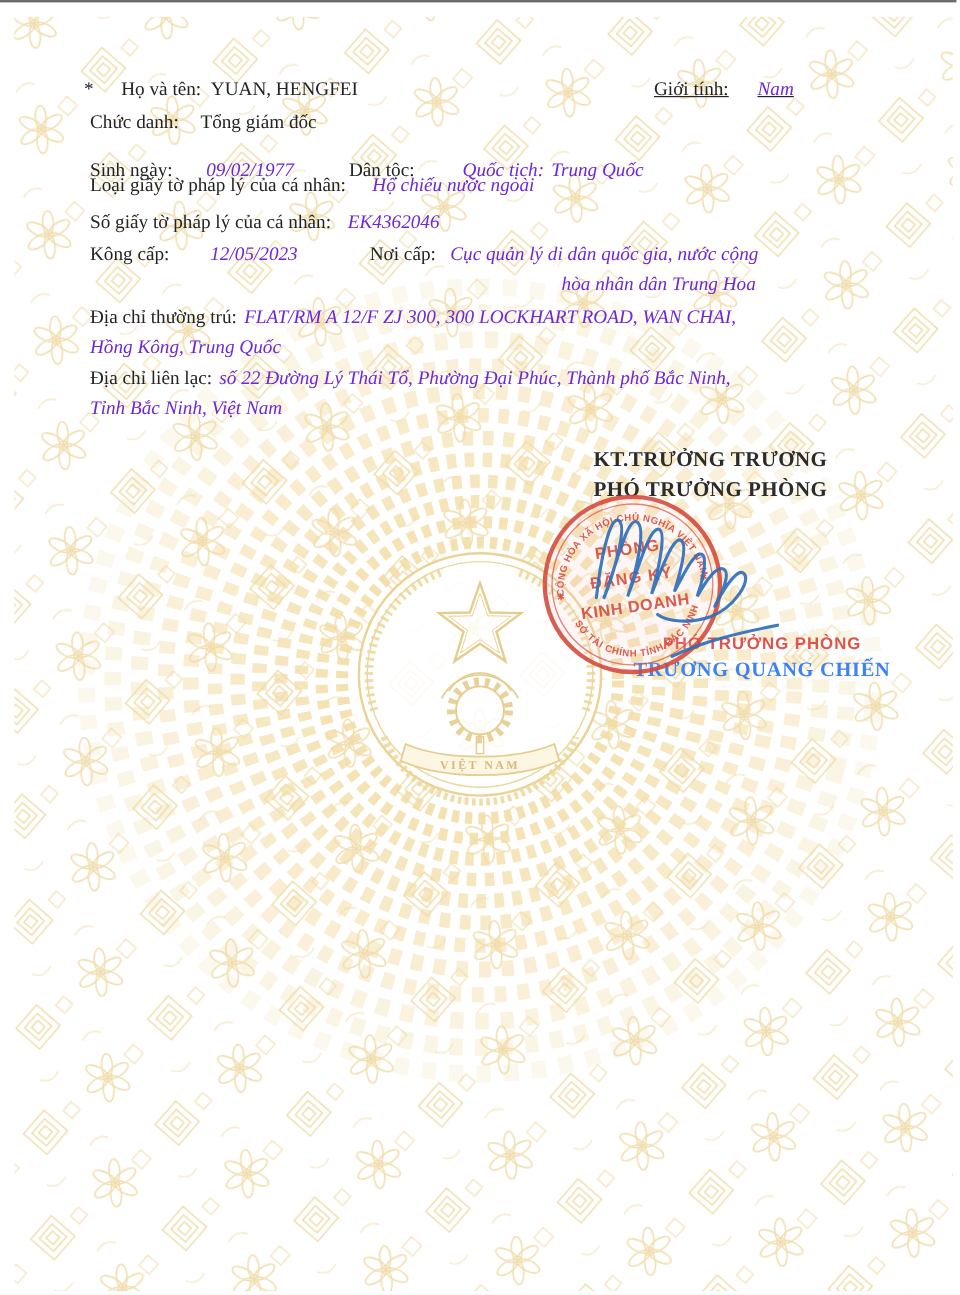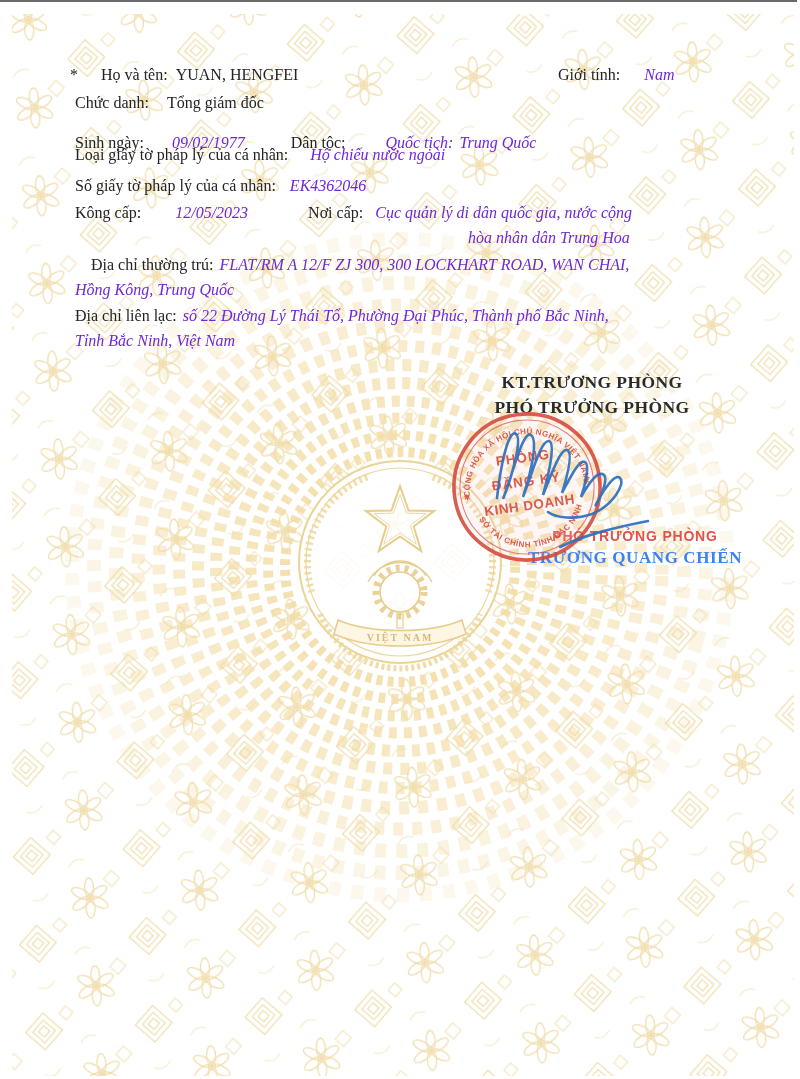--- a/index.html
+++ b/index.html
@@ -101,21 +101,21 @@
 
   <div class="scanline"></div>
 
   <div class="row" style="left:70px;top:66px;">
     <span class="lbl">*</span>
     <span style="width:23px;"></span>
     <span class="lbl">Họ và tên:</span>
     <span style="width:8px;"></span>
     <span class="lbl">YUAN, HENGFEI</span>
   </div>
-  <div class="row" style="left:558px;top:66px;">
+  <div class="row" style="left:545px;top:66px;text-decoration:underline;">
     <span class="lbl">Giới tính:</span>
     <span style="width:24px;"></span>
     <span class="val">Nam</span>
   </div>
 
   <div class="row" style="left:75px;top:94px;text-align:right;">
     <span class="lbl">Chức danh:</span>
     <span style="width:18px;"></span>
     <span class="lbl">Tổng giám đốc</span>
   </div>
@@ -150,40 +150,40 @@
     <span class="val">12/05/2023</span>
     <span style="width:60px;"></span>
     <span class="lbl">Nơi cấp:</span>
     <span style="width:12px;"></span>
     <span class="val">Cục quản lý di dân quốc gia, nước cộng</span>
   </div>
   <div class="row" style="left:468px;top:229px;">
     <span class="val">hòa nhân dân Trung Hoa</span>
   </div>
 
-  <div class="row" style="left:75px;top:256px;margin-left:16px;">
+  <div class="row" style="left:75px;top:256px;">
     <span class="lbl">Địa chỉ thường trú:</span>
     <span style="width:6px;"></span>
     <span class="val">FLAT/RM A 12/F ZJ 300, 300 LOCKHART ROAD, WAN CHAI,</span>
   </div>
   <div class="row" style="left:75px;top:281px;">
     <span class="val">Hồng Kông, Trung Quốc</span>
   </div>
 
   <div class="row" style="left:75px;top:307px;">
     <span class="lbl">Địa chỉ liên lạc:</span>
     <span style="width:6px;"></span>
     <span class="val">số 22 Đường Lý Thái Tổ, Phường Đại Phúc, Thành phố Bắc Ninh,</span>
   </div>
   <div class="row" style="left:75px;top:332px;">
     <span class="val">Tỉnh Bắc Ninh, Việt Nam</span>
   </div>
 
   <div class="officer">
-    <div>KT.TRƯƠNG PHÒNG</div>
+    <div>KT.TRƯỞNG TRƯƠNG</div>
     <div>PHÓ TRƯỞNG PHÒNG</div>
   </div>
 
   <div class="red-block">
     <div class="red-title">PHÓ TRƯỞNG PHÒNG</div>
     <div class="red-name">TRƯƠNG QUANG CHIẾN</div>
   </div>
 
   <svg id="overlay" class="layer" width="800" height="1079" viewBox="0 0 800 1079" aria-hidden="true">
     <defs>

